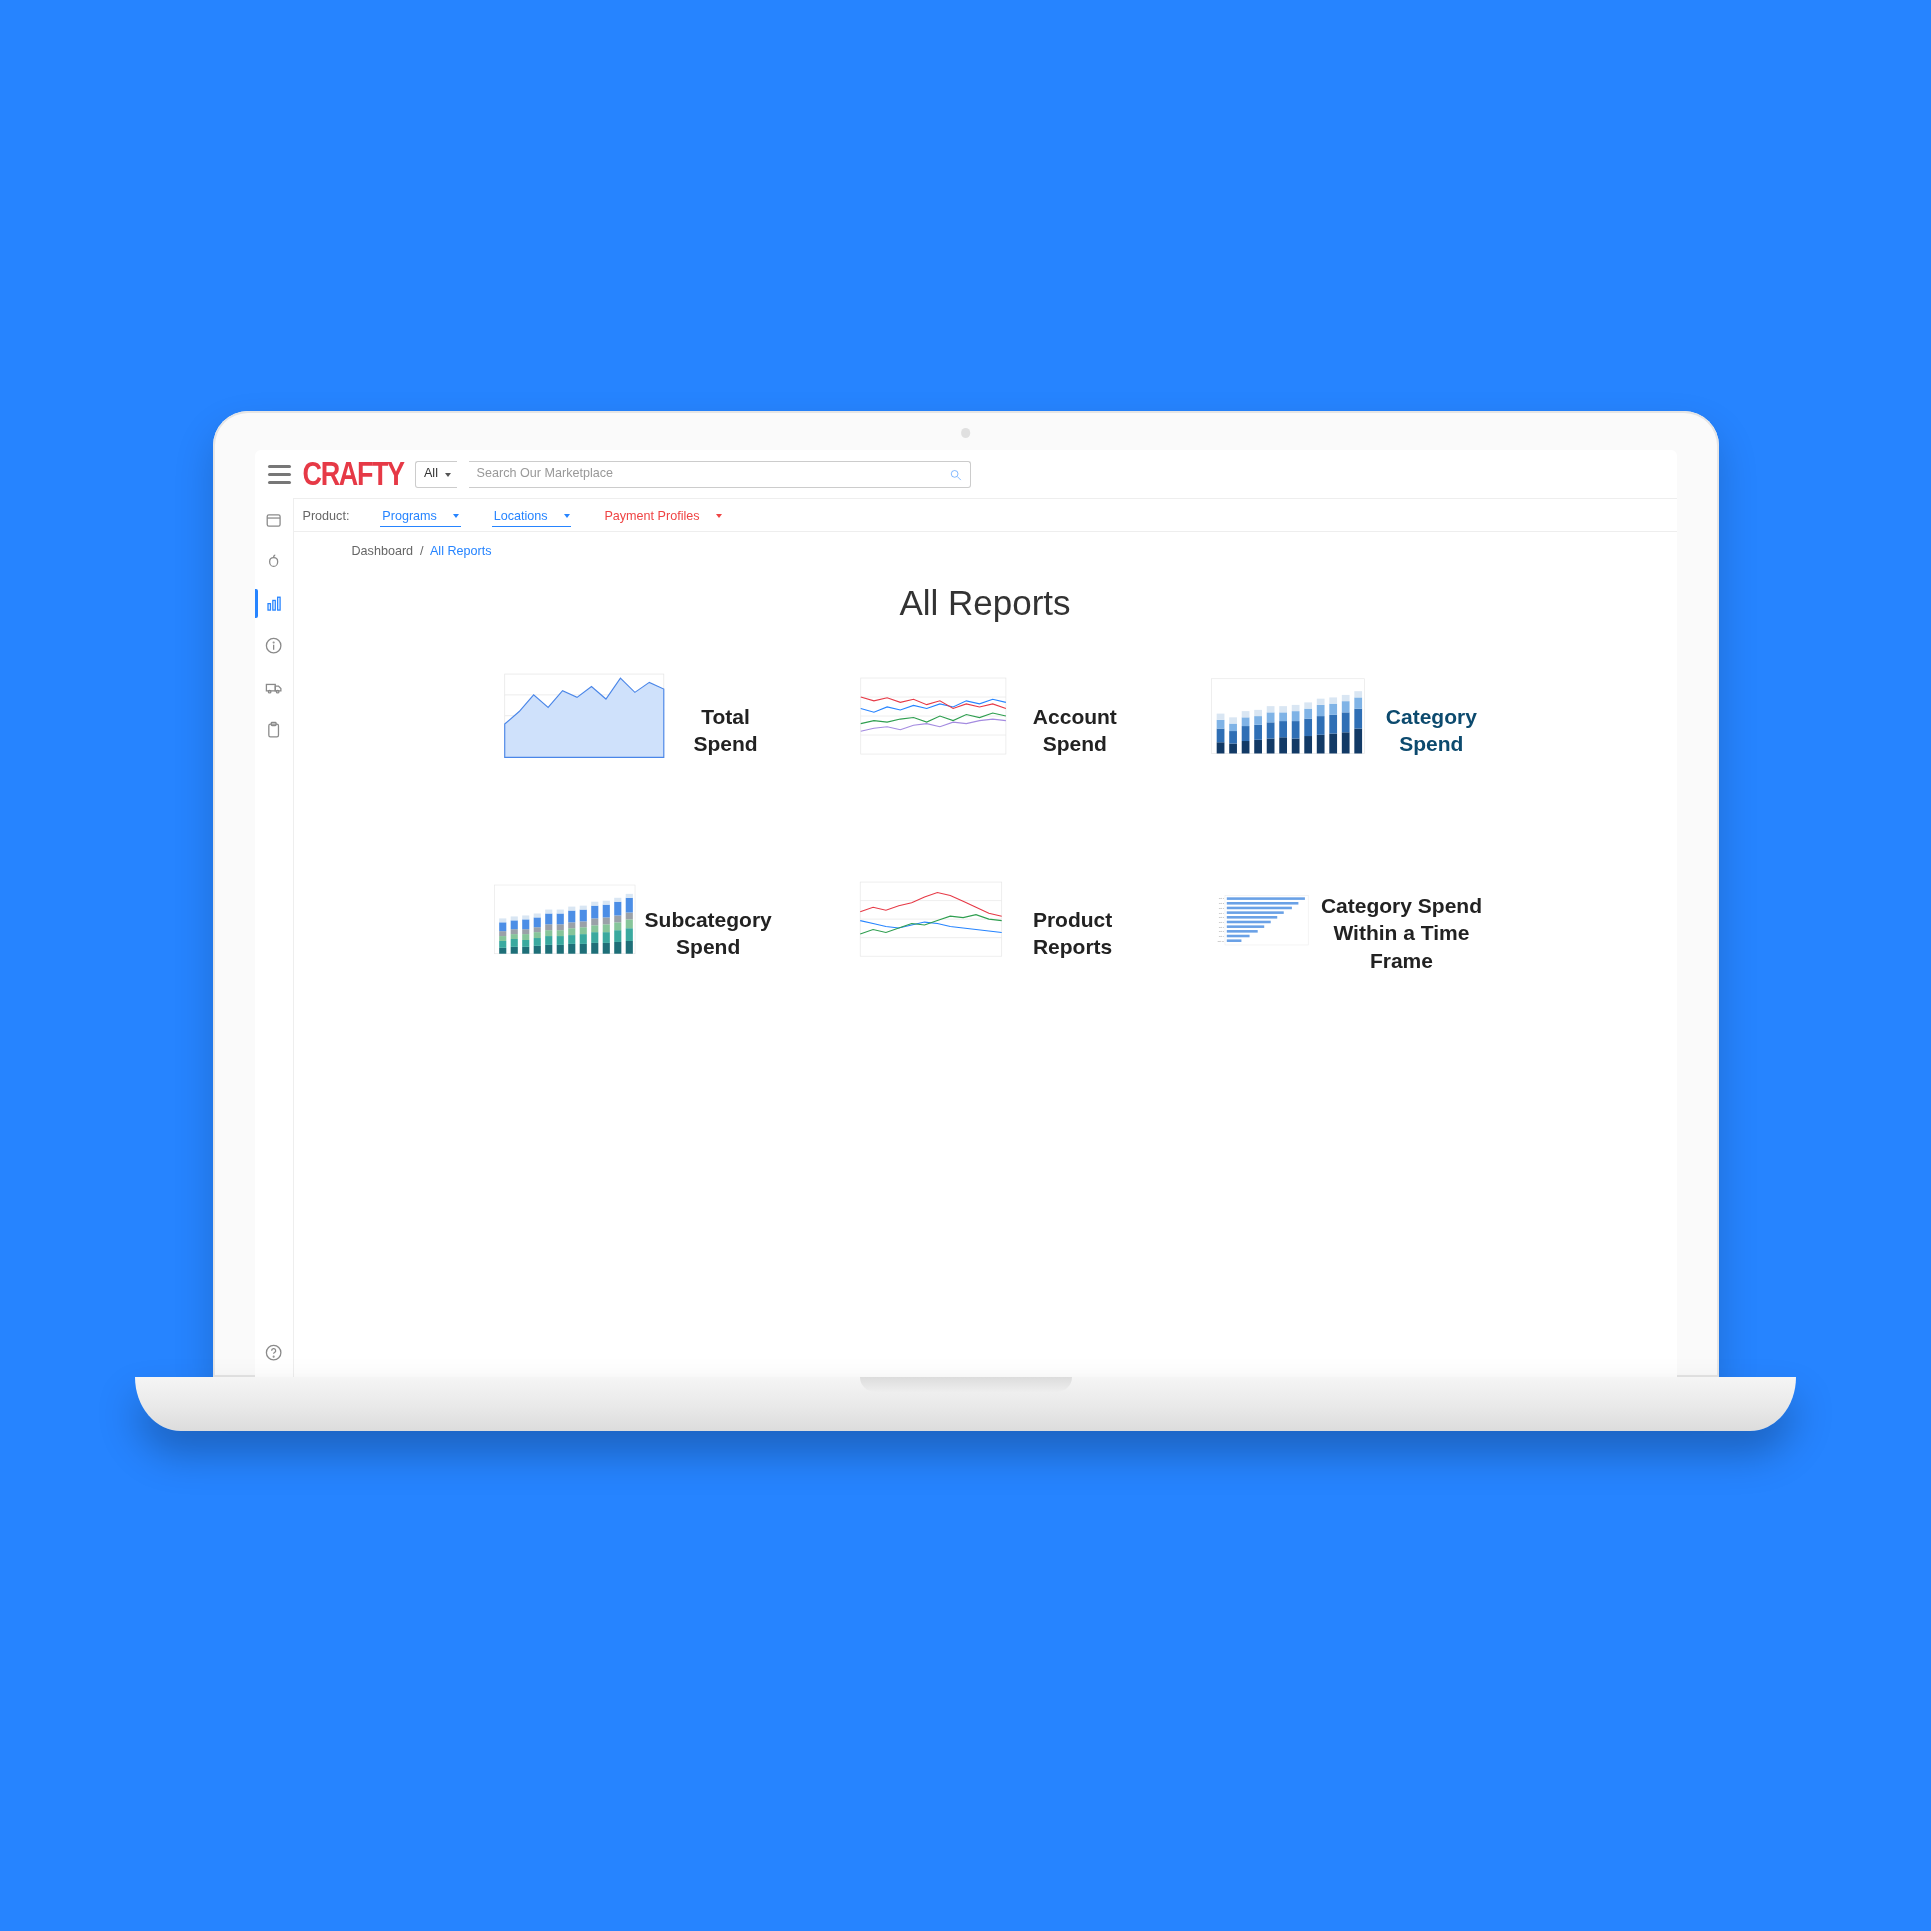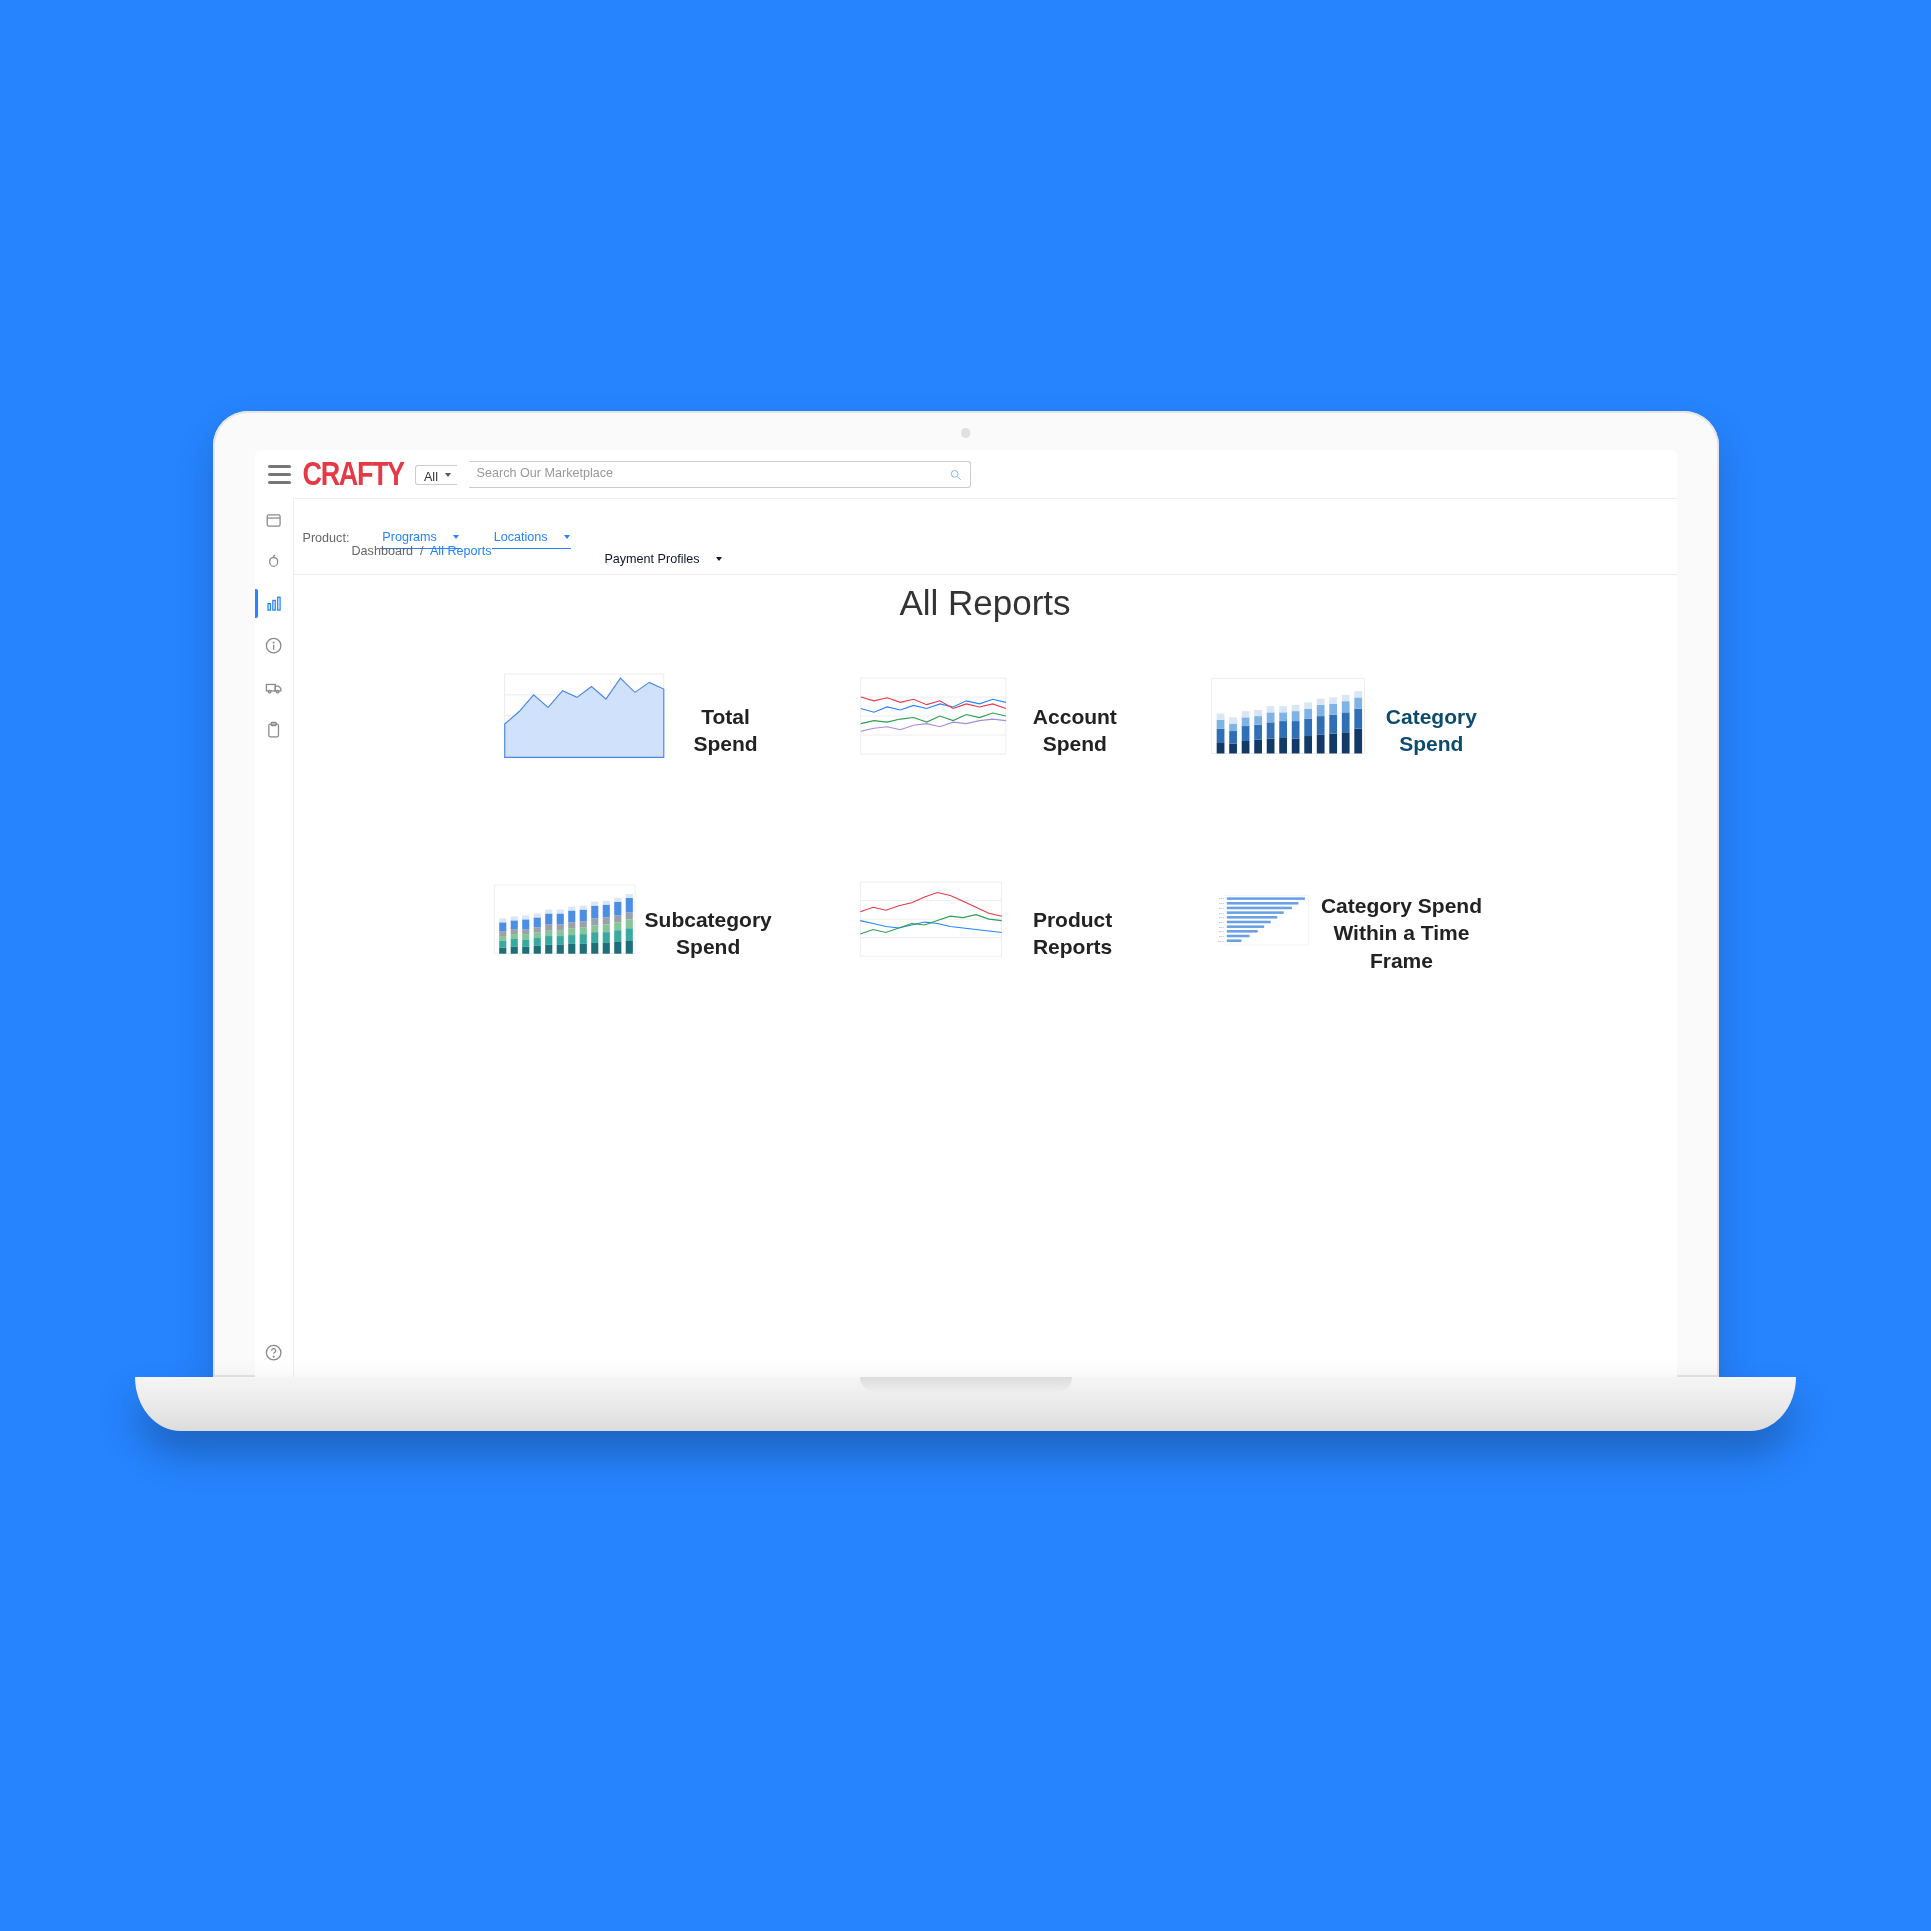--- a/index.html
+++ b/index.html
@@ -89,21 +89,21 @@
     color: #e63946;
     font-family: "Arial Narrow", Arial, sans-serif;
     transform: scaleY(1.2);
     transform-origin: left center;
   }
   .search-select {
     border:1px solid #ccc;
     border-right:none;
     border-radius:2.9px 0 0 2.9px;
     padding:3.9px 19.3px 3.9px 7.7px;
-    height:20px;
+    height:27px;
     font-size:12.6px;
     background:#fff;
     position:relative;
   }
   .search-select::after {
     content:"";
     position:absolute;
     right:5.8px; top:50%;
     transform:translateY(-50%);
     border-left:3.9px solid transparent;
@@ -144,21 +144,21 @@
   }
   .filterbar .label { color:#666; }
   .filter-pill {
     padding:3.9px 1.9px;
     color:#2684ff;
     cursor:pointer;
     display:flex; align-items:center; gap:16px;
     border-bottom:1.9px solid transparent;
   }
   .filter-pill.active { border-bottom:1.9px solid #2684ff; }
-  .filter-pill.muted { color:#0f172a;margin-top:43px; }
+  .filter-pill.muted { color:#ef4444; }
   .filter-pill .caret {
     width:0;height:0;
     border-left:3.9px solid transparent;
     border-right:3.9px solid transparent;
     border-top:4.8px solid currentColor;
   }
 
   
   .leftrail {
     position:absolute;

